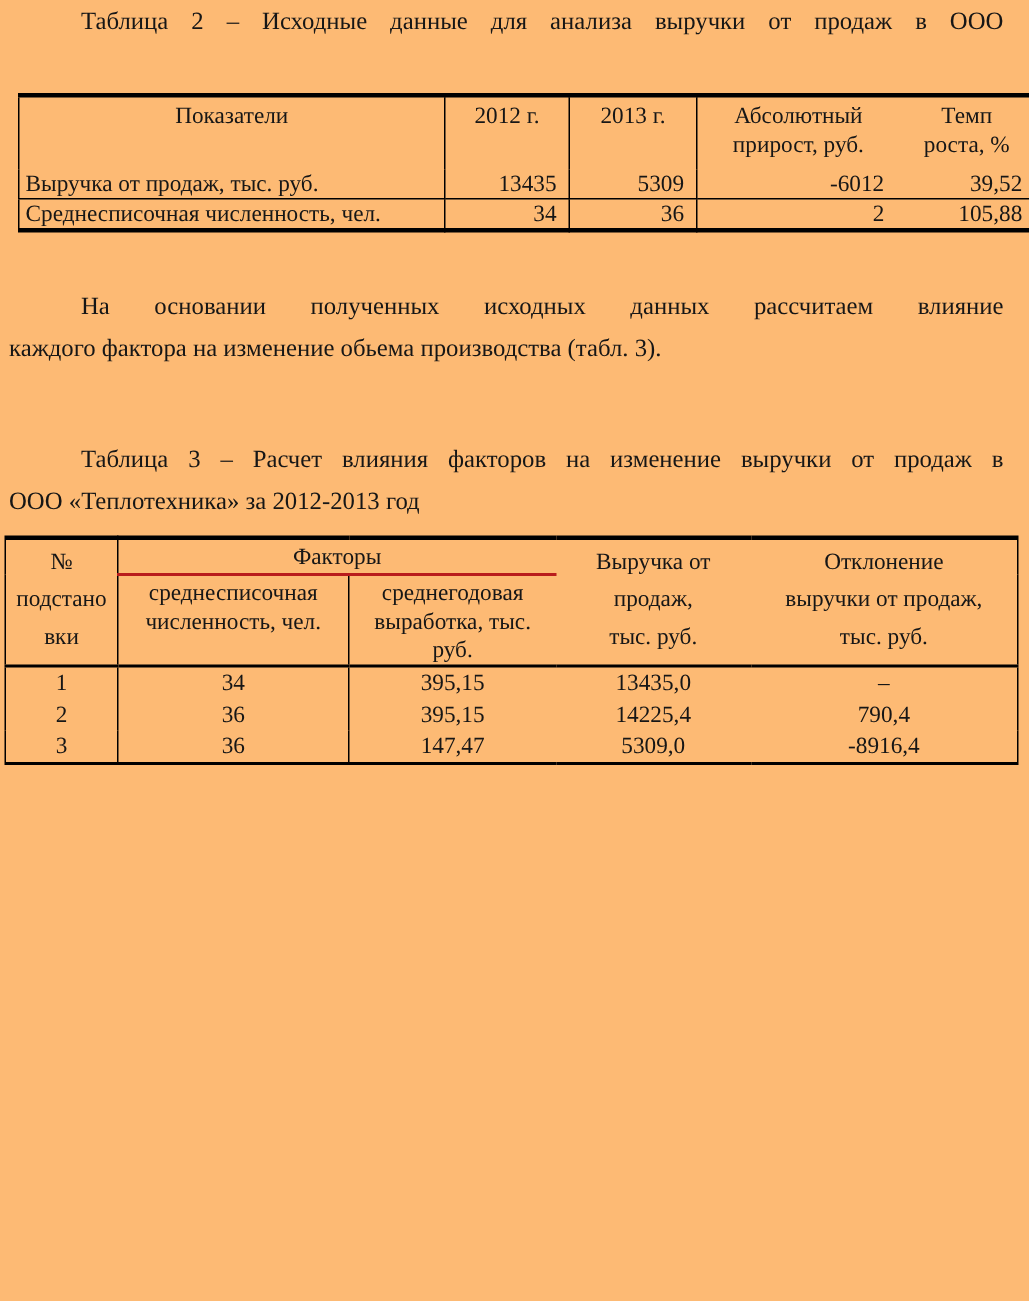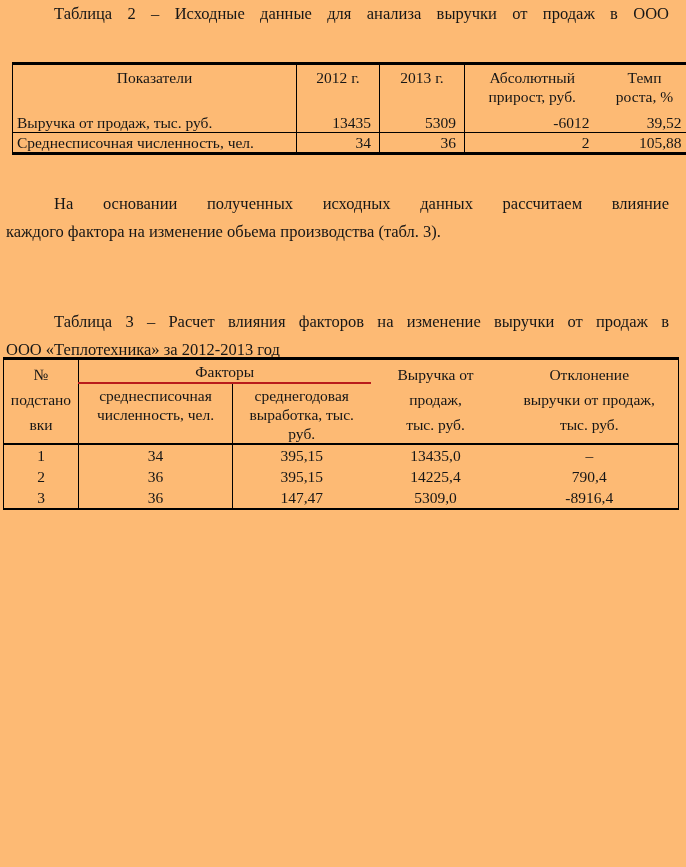--- a/index.html
+++ b/index.html
@@ -7,21 +7,21 @@
     position:relative;width:686px;height:867px;background:#fdba74;overflow:hidden;
     font-family:"Liberation Serif","DejaVu Serif",serif;color:#161616;
   }
   
   .tblock{position:absolute;left:6px;width:663px;font-size:16.5px;line-height:28px;}
   .line{white-space:nowrap;}
   .stretch{text-align:justify;text-align-last:justify;white-space:normal;}
   .indent{text-indent:48px;}
   #caption2{top:0;}
   #paragraph{top:190px;}
-  #caption3{top:308px;}
+  #caption3{top:292px;}
   
   table{border-collapse:collapse;table-layout:fixed;font-size:15.5px;color:#161616;}
   th{font-weight:normal;}
   th,td{padding:0;overflow:hidden;}
   .bR{border-right:1px solid #000;}
   
   #table2{
     position:absolute;top:62px;left:12px;width:677px;
     border-top:3px solid #000;border-bottom:3px solid #000;border-left:1px solid #000;
   }

